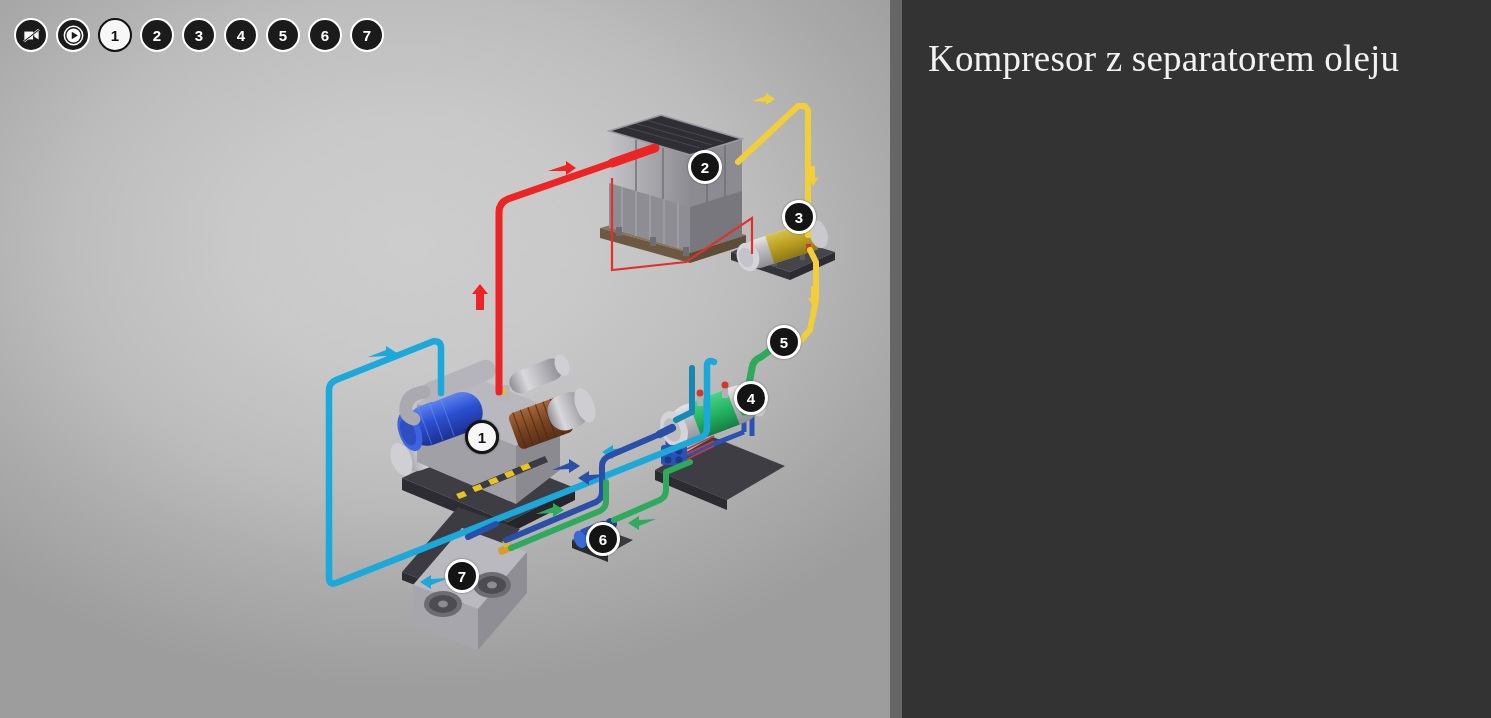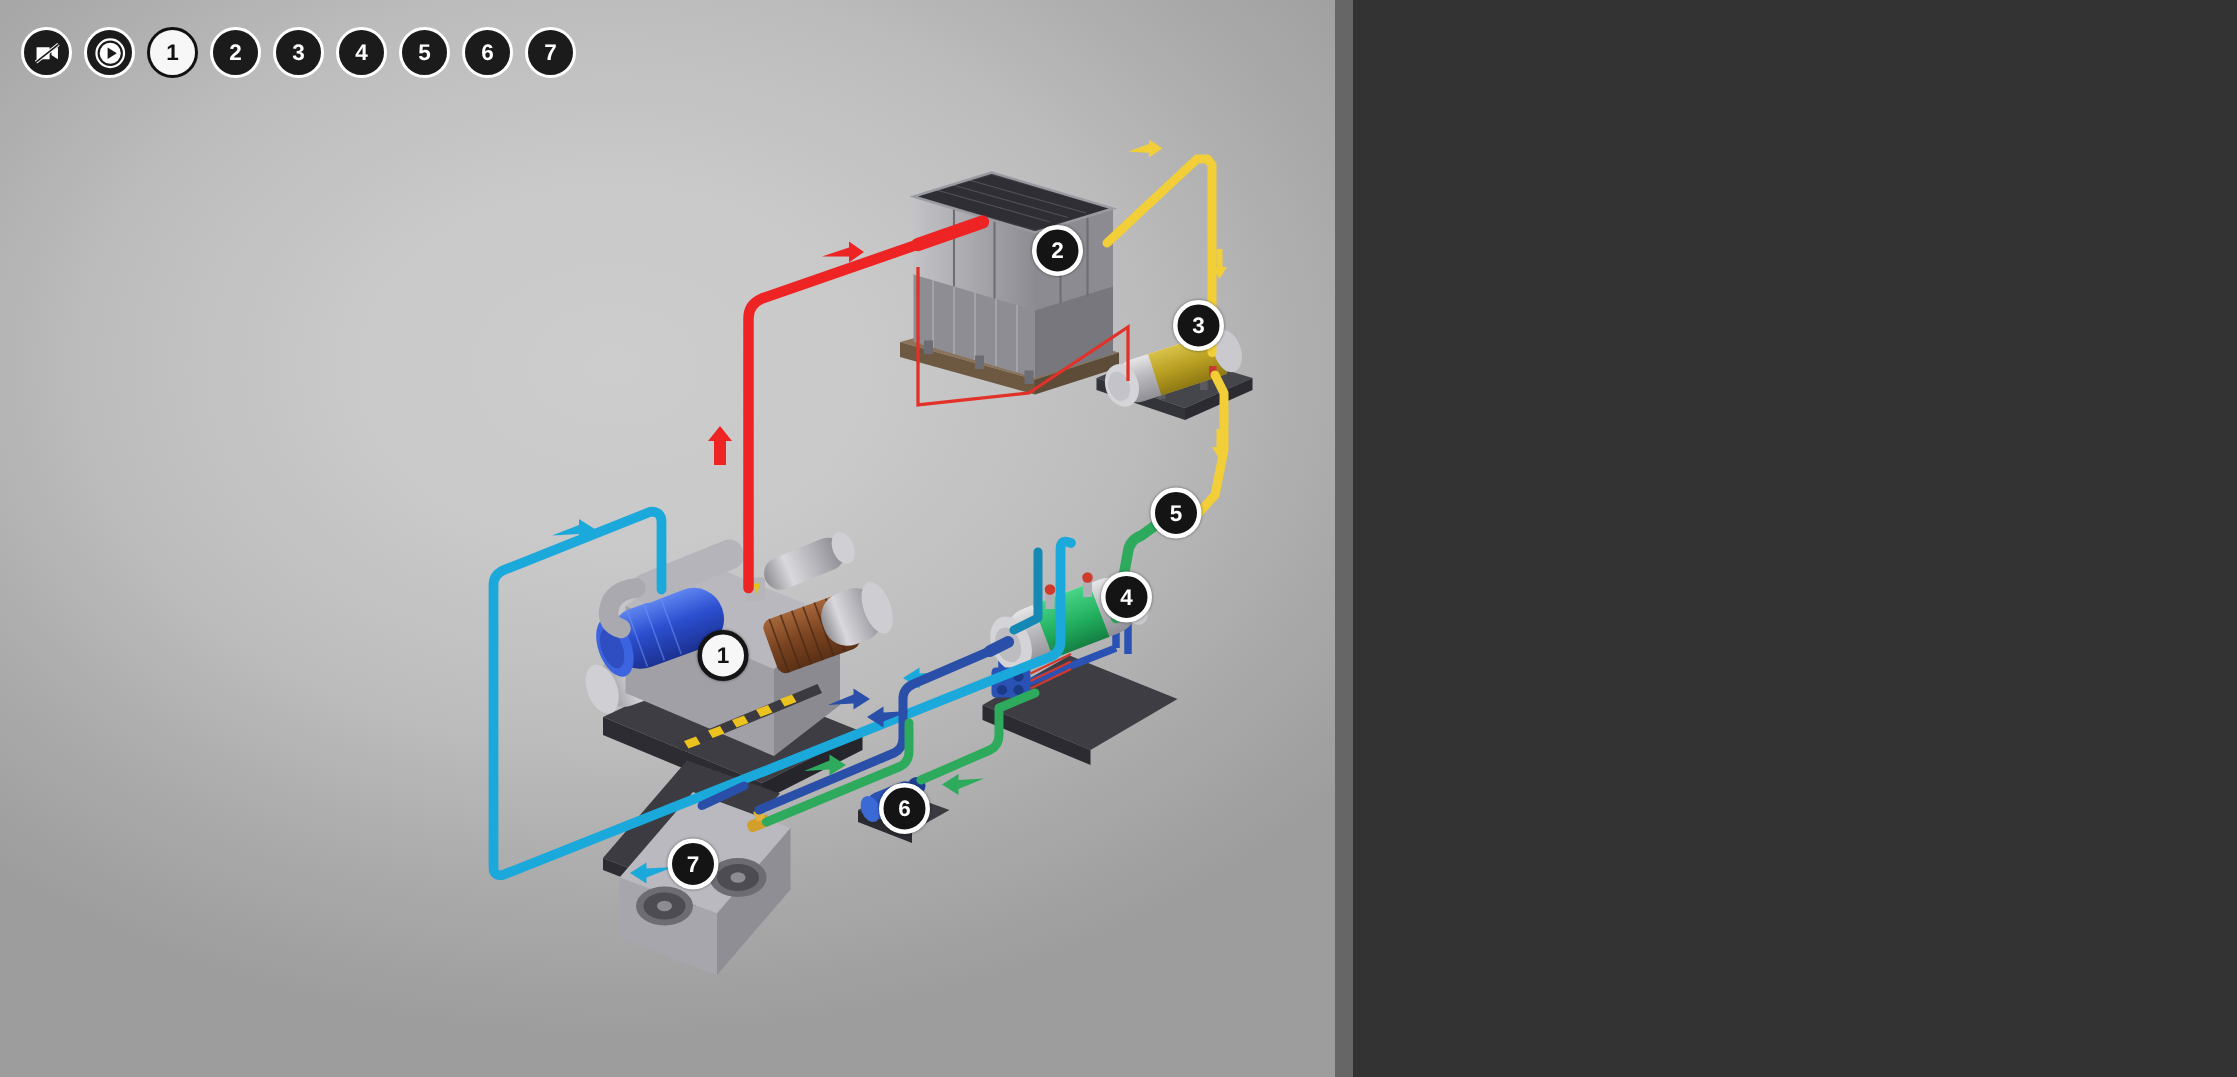--- a/index.html
+++ b/index.html
@@ -378,14 +378,17 @@
       <div class="tbtn">3</div>
       <div class="tbtn">4</div>
       <div class="tbtn">5</div>
       <div class="tbtn">6</div>
       <div class="tbtn">7</div>
     </div>
   </div>
 
   <div id="divider"></div>
 
+  <div id="panel">
+    <div id="panel-title">Kompresor z separatorem oleju</div>
+  </div>
 
 </div>
 
 </body></html>

